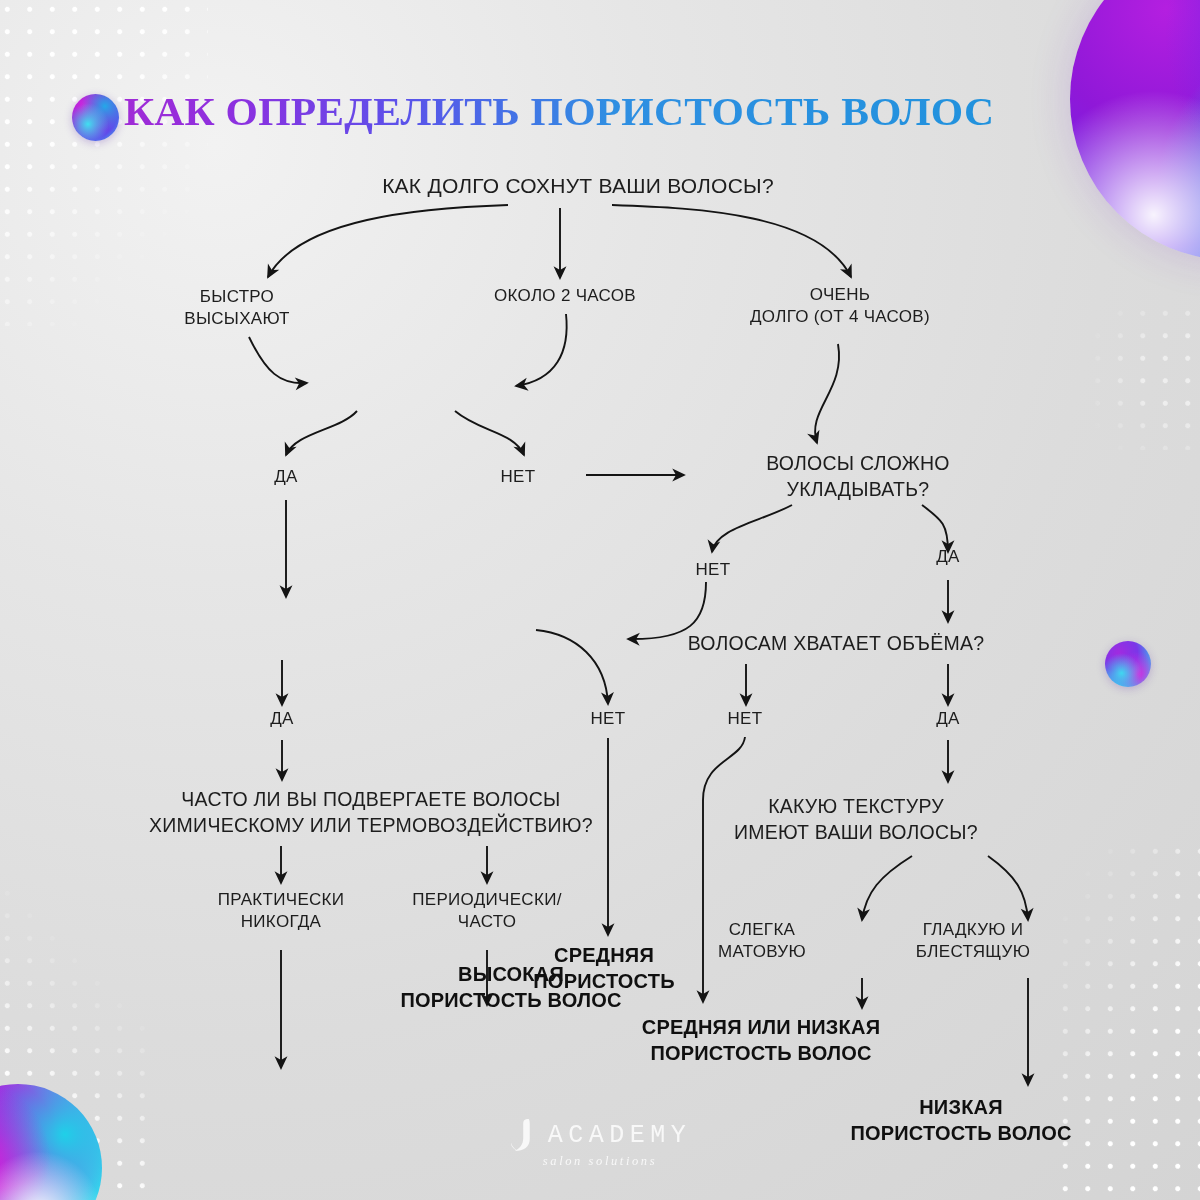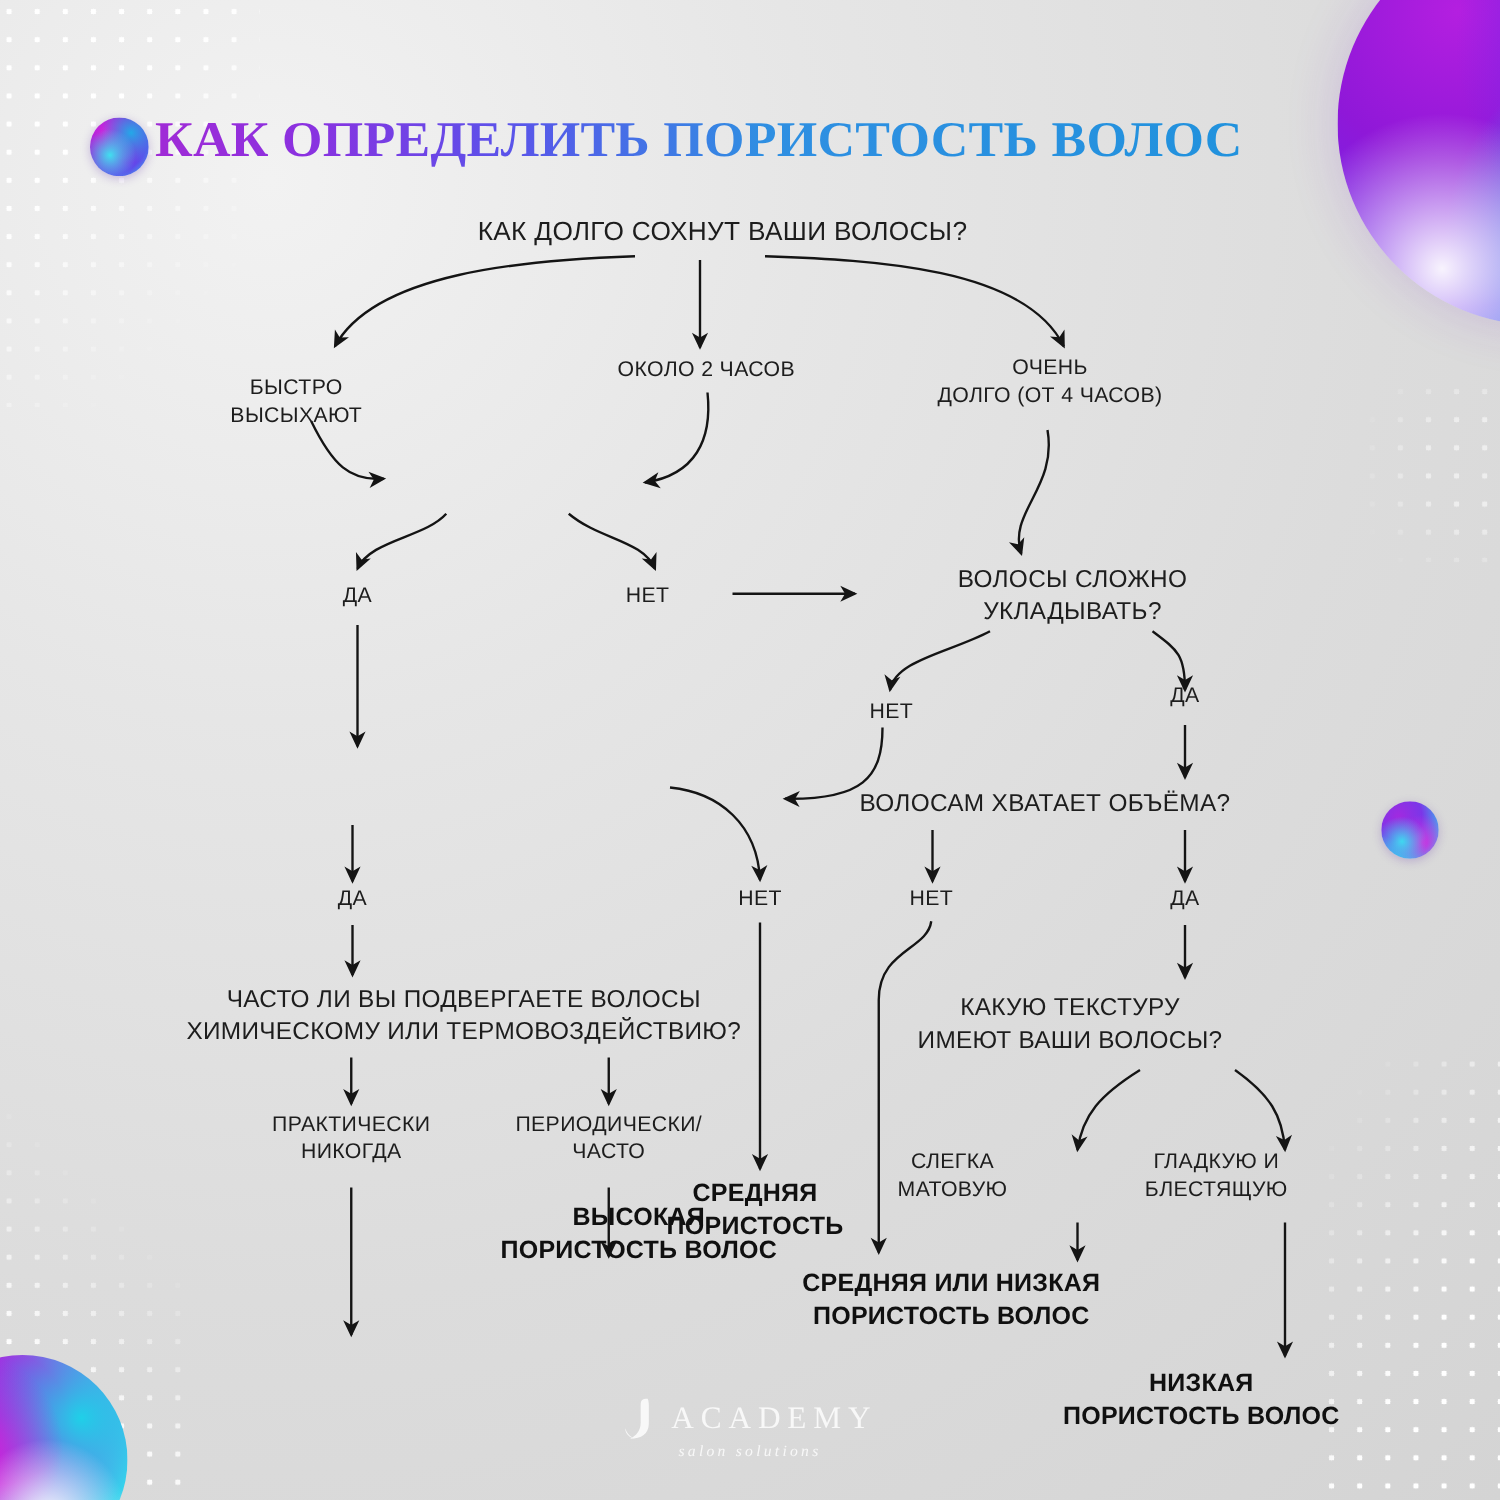--- a/index.html
+++ b/index.html
@@ -101,21 +101,21 @@
     pointer-events:none;}
 
   
   #logo{
     position:absolute;left:600px;top:1143px;transform:translate(-50%,-50%);
     text-align:center;opacity:.82;
   }
   #logo-row{display:flex;align-items:center;justify-content:center;gap:9px;}
   #logo-word{
     font-size:25px;letter-spacing:5.5px;color:#ffffff;
-    font-family:Liberation Serif, serif;font-weight:400;
+    font-family:Liberation Mono, monospace;font-weight:400;
   }
   #logo-sub{
     font-family:"Liberation Serif", serif;font-style:italic;
     font-size:12.5px;letter-spacing:2.6px;color:#ffffff;margin-top:1px;
   }
 </style>
 </head>
 <body>
 
 <div id="poster">
@@ -199,21 +199,21 @@
       <path d="M862,978 L862,1008"></path>
 
       <path d="M1028,978 L1028,1085"></path>
     </g>
   </svg>
 
   <div id="flow">
 
     <div class="node q big" style="left:578px;top:186px;">КАК ДОЛГО СОХНУТ ВАШИ ВОЛОСЫ?</div>
 
-    <div class="node ans" style="left:237px;top:322px;">БЫСТРО
+    <div class="node ans" style="left:237px;top:308px;">БЫСТРО
 ВЫСЫХАЮТ</div>
 
     <div class="node ans" style="left:565px;top:296px;">ОКОЛО 2 ЧАСОВ</div>
 
     <div class="node ans" style="left:840px;top:306px;">ОЧЕНЬ
 ДОЛГО (ОТ 4 ЧАСОВ)</div>
 
 
     <div class="node ans" style="left:286px;top:477px;">ДА</div>
 

